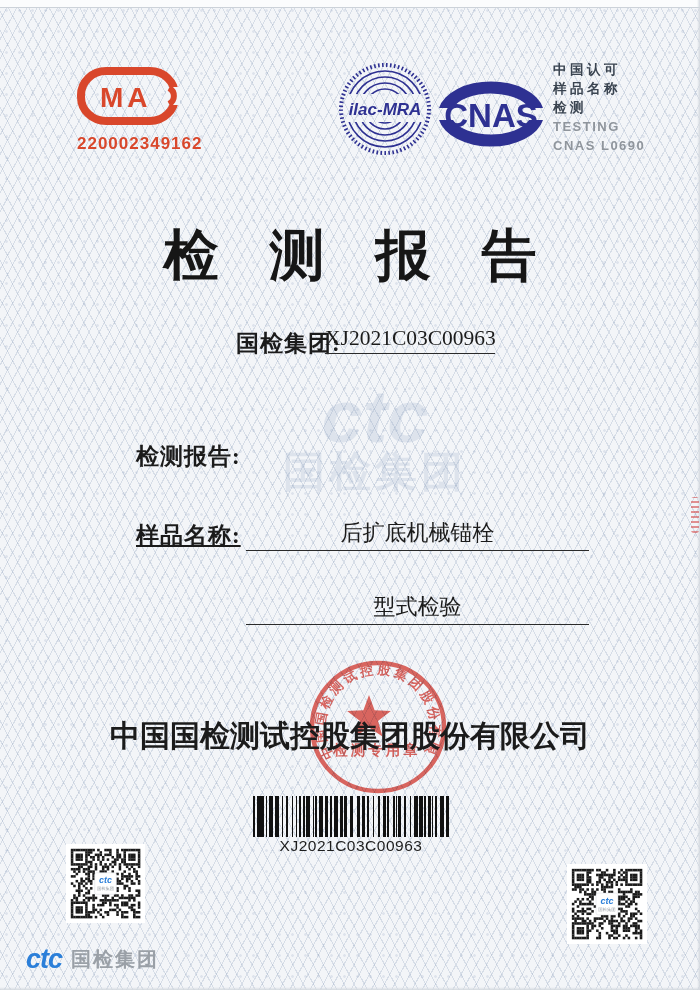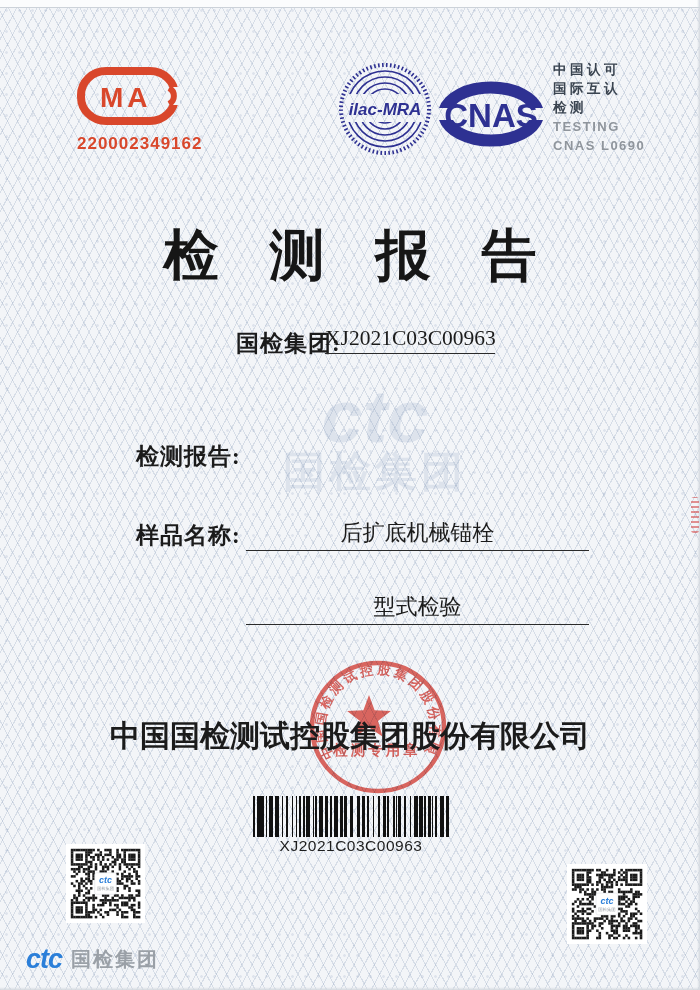--- a/index.html
+++ b/index.html
@@ -102,39 +102,39 @@
   </svg>
 
   <svg class="abs" style="left:434px;top:72px;" width="114" height="84" viewBox="0 0 114 84">
     <path d="M5 36 A53 33 0 0 1 109 36 L95 36 A40 21 0 0 0 19 36 Z" fill="#2e3192"></path>
     <path d="M109 48 A53 33 0 0 1 5 48 L19 48 A40 21 0 0 0 95 48 Z" fill="#2e3192"></path>
     <text x="57" y="55" text-anchor="middle" font-family="Liberation Sans, DejaVu Sans, sans-serif" font-size="33" font-weight="bold" fill="#2e3192">CNAS</text>
   </svg>
 
   <div class="abs accred">
     <div class="cn">中国认可</div>
-    <div class="cn">国际互认</div>
+    <div class="cn">样品名称</div>
     <div class="cn">检测</div>
     <div class="en">TESTING</div>
     <div class="en">CNAS L0690</div>
   </div>
 
   <div class="abs title">检测报告</div>
 
   <div class="abs rpt-label">国检集团:</div>
   <div class="abs rpt-value">XJ2021C03C00963</div>
 
   <div class="abs wm">
     <div class="wm-brand">ctc</div>
     <div class="wm-name">国检集团</div>
   </div>
 
   <div class="abs f-label" style="top:441px;">检测报告:</div>
 
-  <div class="abs f-label" style="top:520px;">样品名称:</div>
+  <div class="abs f-label" style="top:520px;text-decoration:underline;">样品名称:</div>
   <div class="abs f-line" style="top:518px;">后扩底机械锚栓</div>
 
   <div class="abs f-line" style="top:592px;">型式检验</div>
 
   <svg class="abs stamp" width="144" height="144" viewBox="0 0 144 144">
     <g opacity="0.82">
       <ellipse cx="72" cy="71" rx="66" ry="64" fill="none" stroke="#dd4840" stroke-width="4.5"></ellipse>
       <defs>
           <path id="ringPath" d="M 28.6 101.4 A 53 53 0 1 1 115.4 101.4" fill="none"></path>
         </defs>

